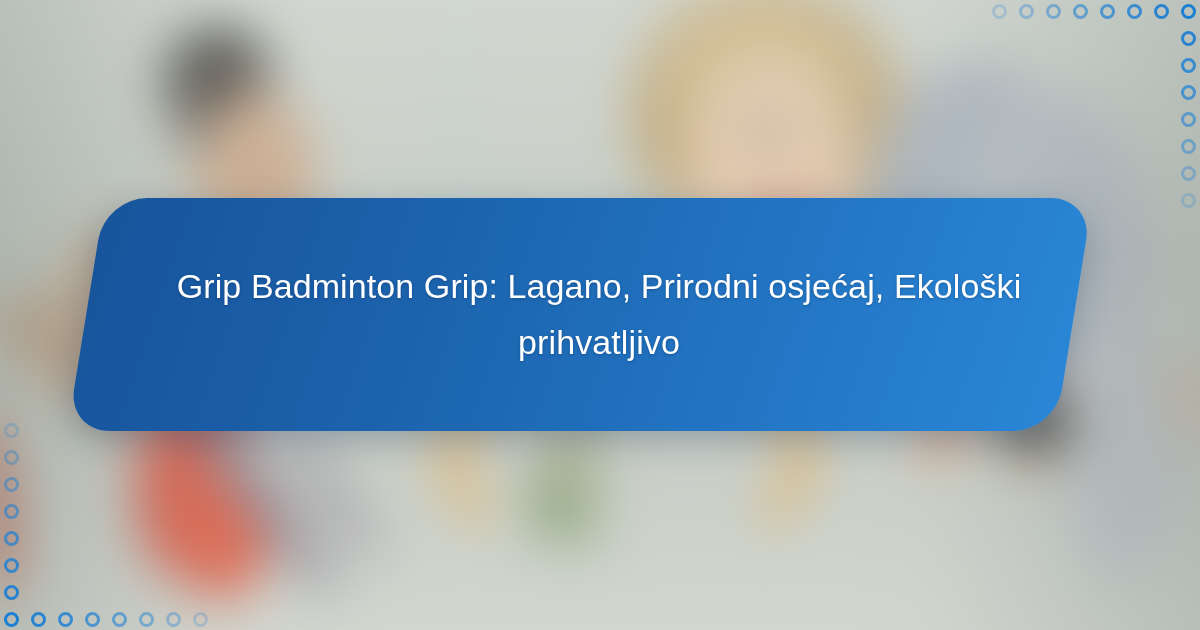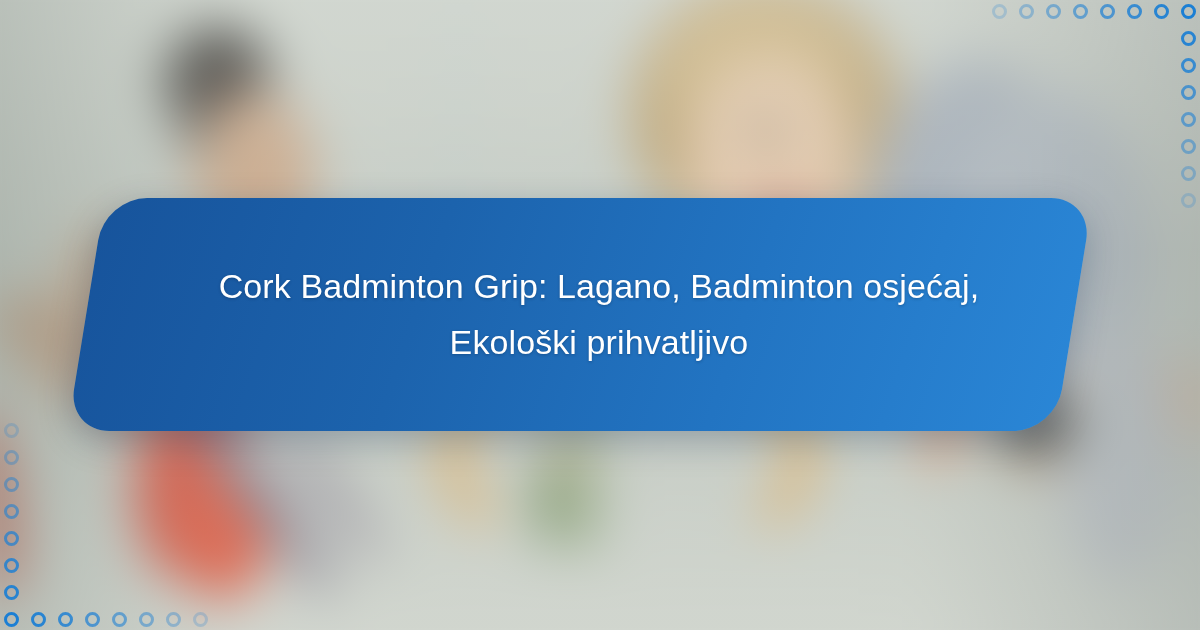--- a/index.html
+++ b/index.html
@@ -357,16 +357,16 @@
       <div class="dot" style="left: 58px; top: 612px; border-color: rgb(27, 127, 212); opacity: 0.82;"></div>
       <div class="dot" style="left: 85px; top: 612px; border-color: rgb(27, 127, 212); opacity: 0.7;"></div>
       <div class="dot" style="left: 112px; top: 612px; border-color: rgb(27, 127, 212); opacity: 0.58;"></div>
       <div class="dot" style="left: 139px; top: 612px; border-color: rgb(27, 127, 212); opacity: 0.46;"></div>
       <div class="dot" style="left: 166px; top: 612px; border-color: rgb(27, 127, 212); opacity: 0.34;"></div>
       <div class="dot" style="left: 193px; top: 612px; border-color: rgb(27, 127, 212); opacity: 0.22;"></div>
     </div>
 
   <div class="card"></div>
   <div class="card-text">
-    <div class="headline">Cork Badminton Grip: Lagano, Badminton osjećaj, Ekološki prihvatljivo</div>
+    <div class="headline">Grip Badminton Grip: Lagano, Prirodni osjećaj, Ekološki prihvatljivo</div>
   </div>
 
 </div>
 
 </body></html>

